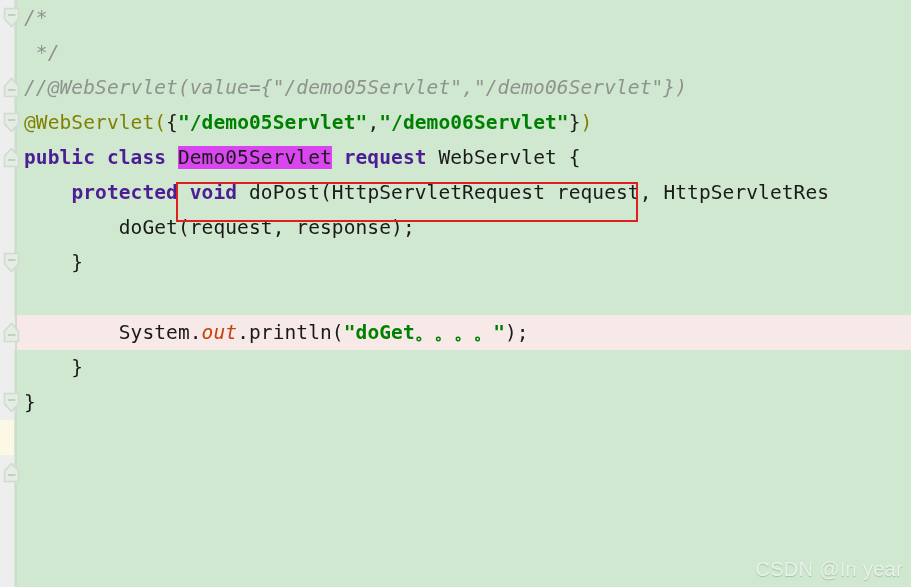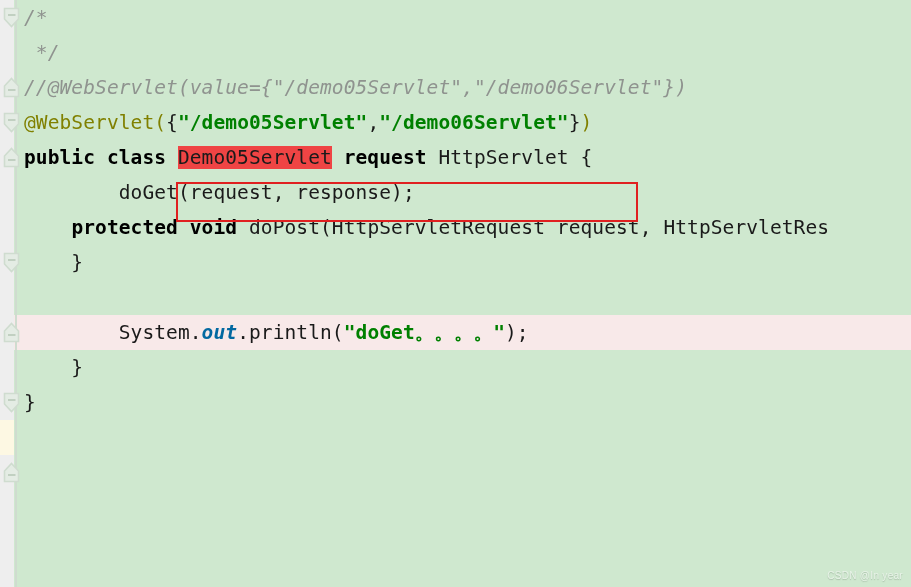--- a/index.html
+++ b/index.html
@@ -74,48 +74,48 @@
     padding-left: 24px;
     box-sizing: border-box;
     letter-spacing: 0.1px;
   }
   .line.caret-line {
     background: #f8e9e9;
   }
 
   
   .cmt  { color: #8f938f; font-style: italic; }
-  .kw   { color: #000000; font-weight: bold; }
+  .kw   { color: #4c1d95; font-weight: bold; }
   .str  { color: #008000; font-weight: bold; }
   .anno { color: #808000; margin-top: 36px; }
   .plain{ color: #1a1a1a; }
   .brace{ color: #1a1a1a; }
-  .field{ color: #0369a1; font-style: italic; font-weight: bold; }
-  .hl   { background: #ef4444; }
+  .field{ color: #c2410c; font-style: italic; font-weight: normal; }
+  .hl   { background: #d946ef; }
 
   
   #red-box {
     position: absolute;
     left: 176px;
     top: 182px;
     width: 462px;
     height: 40px;
     border: 2px solid #e02020;
     box-sizing: border-box;
     z-index: 8;
     pointer-events: none;
   }
 
   
   #watermark {
     position: absolute;
     right: 8px;
     bottom: 6px;
     font-family: "Liberation Sans", sans-serif;
-    font-size: 10px;
+    font-size: 20px;
     color: #e8f3e8;
     text-shadow: 0 1px 1px rgba(120,140,120,0.45);
     z-index: 9;
     letter-spacing: 0.3px;
   }
 </style>
 </head>
 <body>
 
 <div id="editor">
@@ -140,23 +140,23 @@
       <div class="gutter-line" style="top: 560px;"></div>
     </div>
 
   <div id="fold-rail"></div>
 
   <div id="code">
       <div class="line"><span class="cmt">/*</span></div>
       <div class="line"><span class="cmt"> */</span></div>
       <div class="line"><span class="cmt">//@WebServlet(value={"/demo05Servlet","/demo06Servlet"})</span></div>
       <div class="line"><span class="anno">@WebServlet</span><span class="anno">(</span><span class="brace">{</span><span class="str">"/demo05Servlet"</span><span class="plain">,</span><span class="str">"/demo06Servlet"</span><span class="brace">}</span><span class="anno">)</span></div>
-      <div class="line"><span class="kw">public class </span><span class="plain hl">Demo05Servlet</span><span class="plain"> </span><span class="kw">request</span><span class="plain"> HttpServlet {</span></div>
+      <div class="line"><span class="kw">public class </span><span class="plain hl">Demo05Servlet</span><span class="plain"> </span><span class="kw">request</span><span class="plain"> WebServlet {</span></div>
+      <div class="line"><span class="plain">    </span><span class="kw">protected void </span><span class="plain">doPost(HttpServletRequest request, HttpServletRes</span></div>
       <div class="line"><span class="plain">        doGet(request, response);</span></div>
-      <div class="line"><span class="plain">    </span><span class="kw">protected void </span><span class="plain">doPost(HttpServletRequest request, HttpServletRes</span></div>
       <div class="line"><span class="plain">    }</span></div>
       <div class="line">&nbsp;</div>
       <div class="line caret-line"><span class="plain">        System.</span><span class="field">out</span><span class="plain">.println(</span><span class="str">"doGet。。。。"</span><span class="plain">);</span></div>
       <div class="line"><span class="plain">    }</span></div>
       <div class="line"><span class="plain">}</span></div>
       <div class="line">&nbsp;</div>
       <div class="line">&nbsp;</div>
     </div>
 
   <div id="folds">

